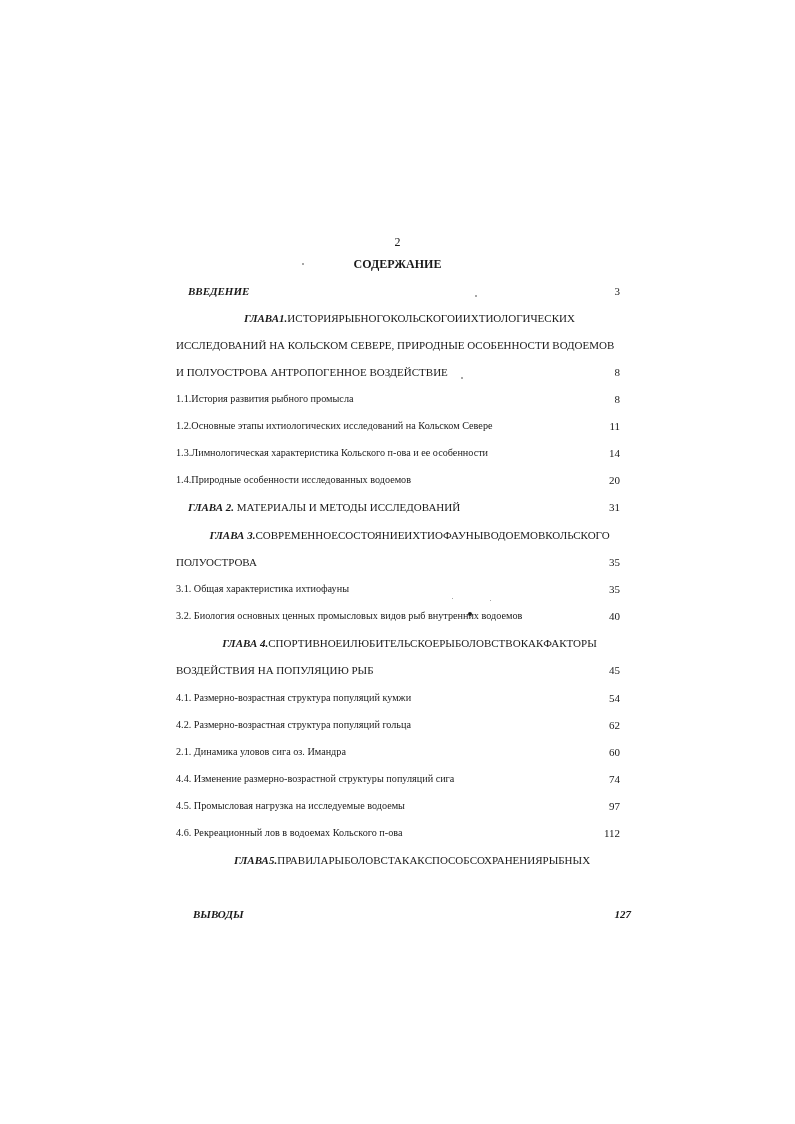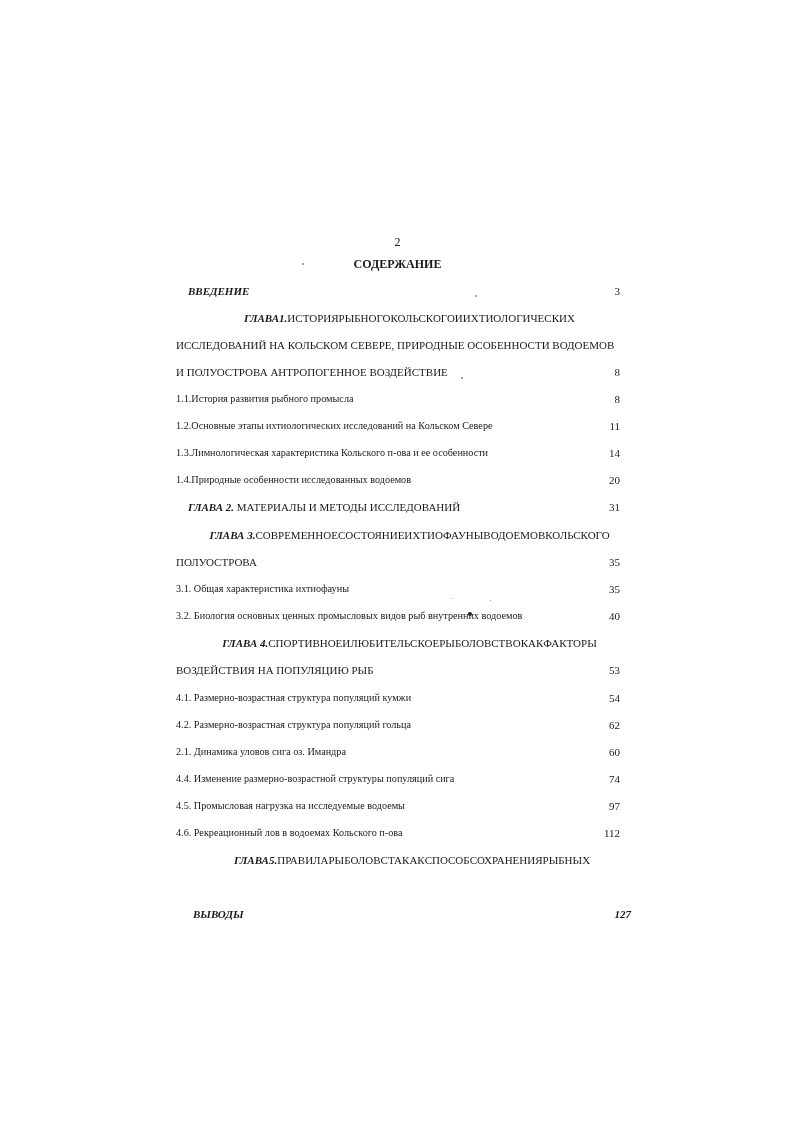--- a/index.html
+++ b/index.html
@@ -111,21 +111,21 @@
     <span class="b-i">ГЛАВА 4.</span>
     <span>СПОРТИВНОЕ</span>
     <span>И</span>
     <span>ЛЮБИТЕЛЬСКОЕ</span>
     <span>РЫБОЛОВСТВО</span>
     <span>КАК</span>
     <span>ФАКТОРЫ</span>
   </div>
   <div class="row" style="top:663px;">
     <span class="txt">ВОЗДЕЙСТВИЯ НА ПОПУЛЯЦИЮ РЫБ</span>
-    <span class="pg">53</span>
+    <span class="pg">45</span>
   </div>
   <div class="row sub" style="top:691px;">
     <span class="txt">4.1. Размерно-возрастная структура популяций кумжи</span>
     <span class="pg">54</span>
   </div>
   <div class="row sub" style="top:718px;">
     <span class="txt">4.2. Размерно-возрастная структура популяций гольца</span>
     <span class="pg">62</span>
   </div>
   <div class="row sub" style="top:745px;">

